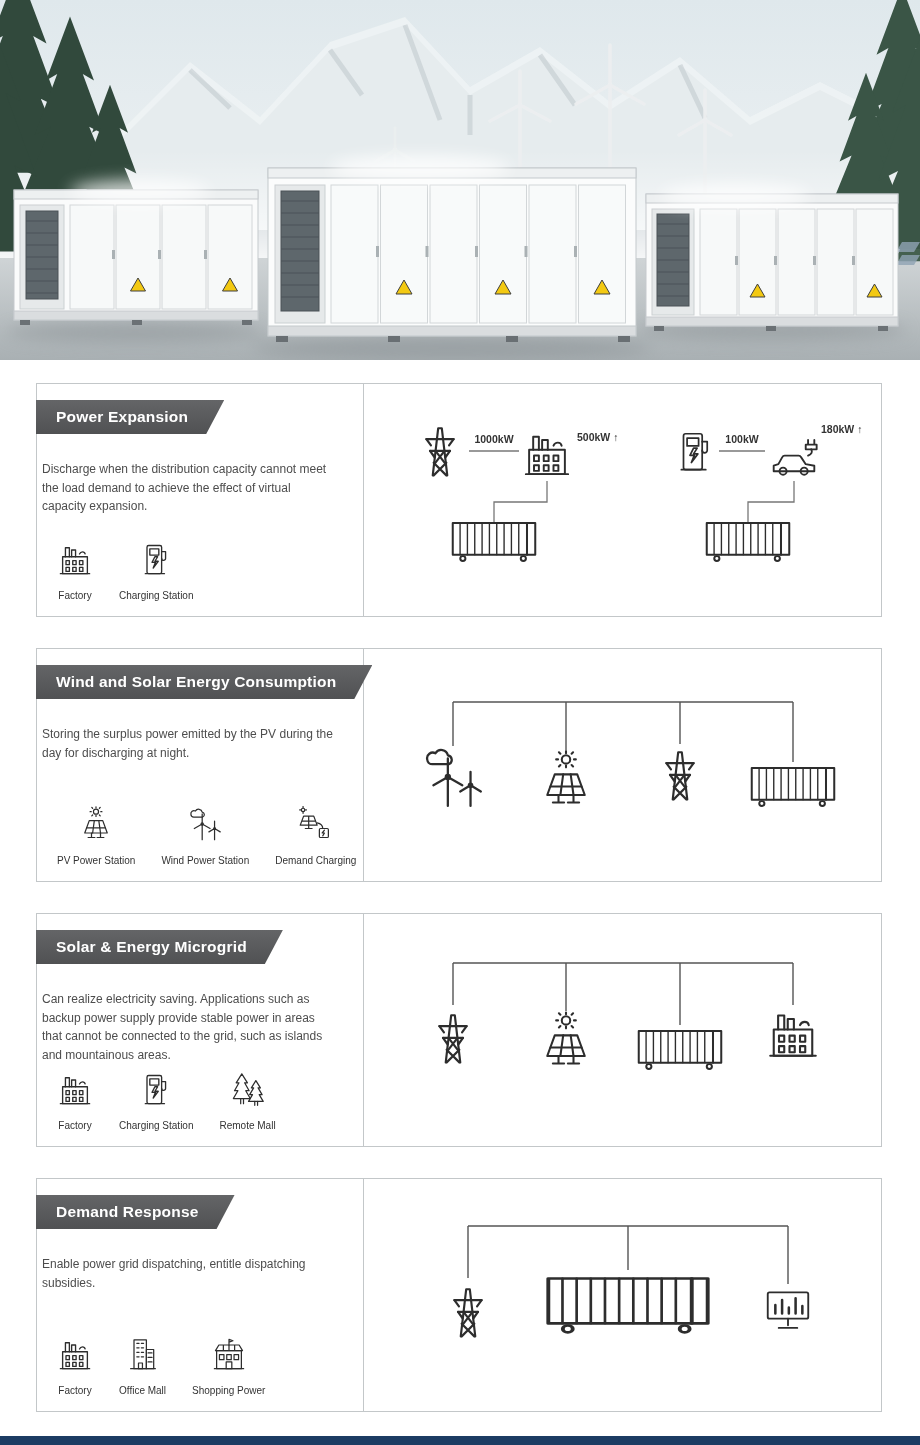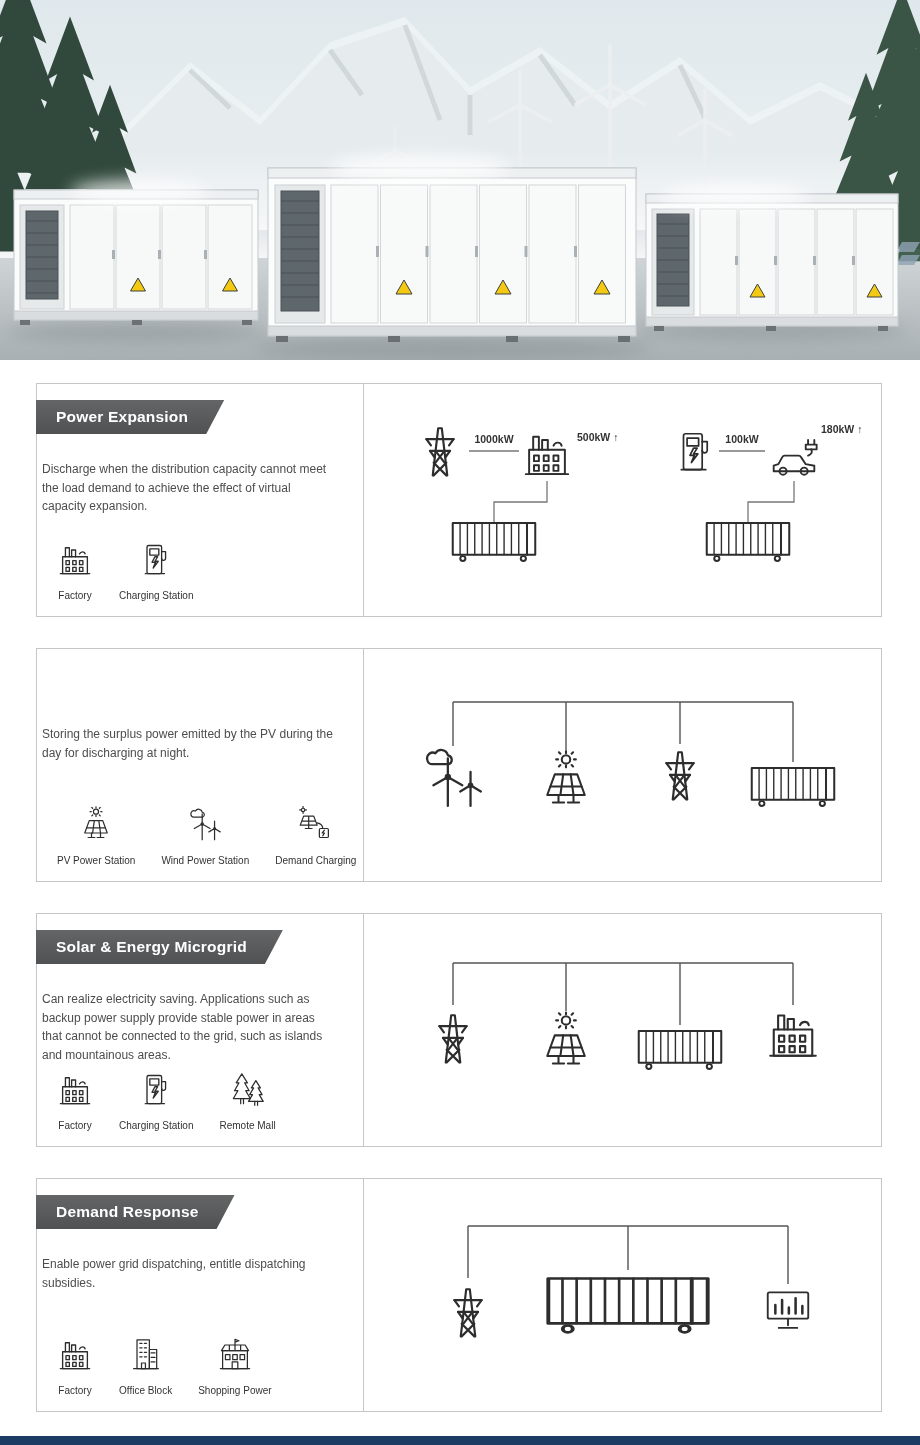--- a/index.html
+++ b/index.html
@@ -364,20 +364,23 @@
         <text class="lbl" x="448" y="44">180kW ↑</text>
         <g>
             <use href="#i-container" x="331" y="128" width="88" height="48"></use>
           </g>
       </svg>
     </div>
   </section>
 
   <section class="panel" style="top:648px">
     <div class="panel-left">
+      <div class="banner">
+        <span>Wind and Solar Energy Consumption</span>
+      </div>
       <p class="desc">Storing the surplus power emitted by the PV during the day for discharging at night.</p>
       <div class="legend">
         <div class="legend-item">
           <svg>
               <use href="#i-solar" width="100%" height="100%"></use>
             </svg>
           <span class="legend-label">PV Power Station</span>
         </div>
         <div class="legend-item">
           <svg>
@@ -474,21 +477,21 @@
         <div class="legend-item">
           <svg>
               <use href="#i-factory" width="100%" height="100%"></use>
             </svg>
           <span class="legend-label">Factory</span>
         </div>
         <div class="legend-item">
           <svg>
               <use href="#i-office" width="100%" height="100%"></use>
             </svg>
-          <span class="legend-label">Office Block</span>
+          <span class="legend-label">Office Mall</span>
         </div>
         <div class="legend-item">
           <svg>
               <use href="#i-mall" width="100%" height="100%"></use>
             </svg>
           <span class="legend-label">Shopping Power</span>
         </div>
       </div>
     </div>
     <div class="panel-right">

